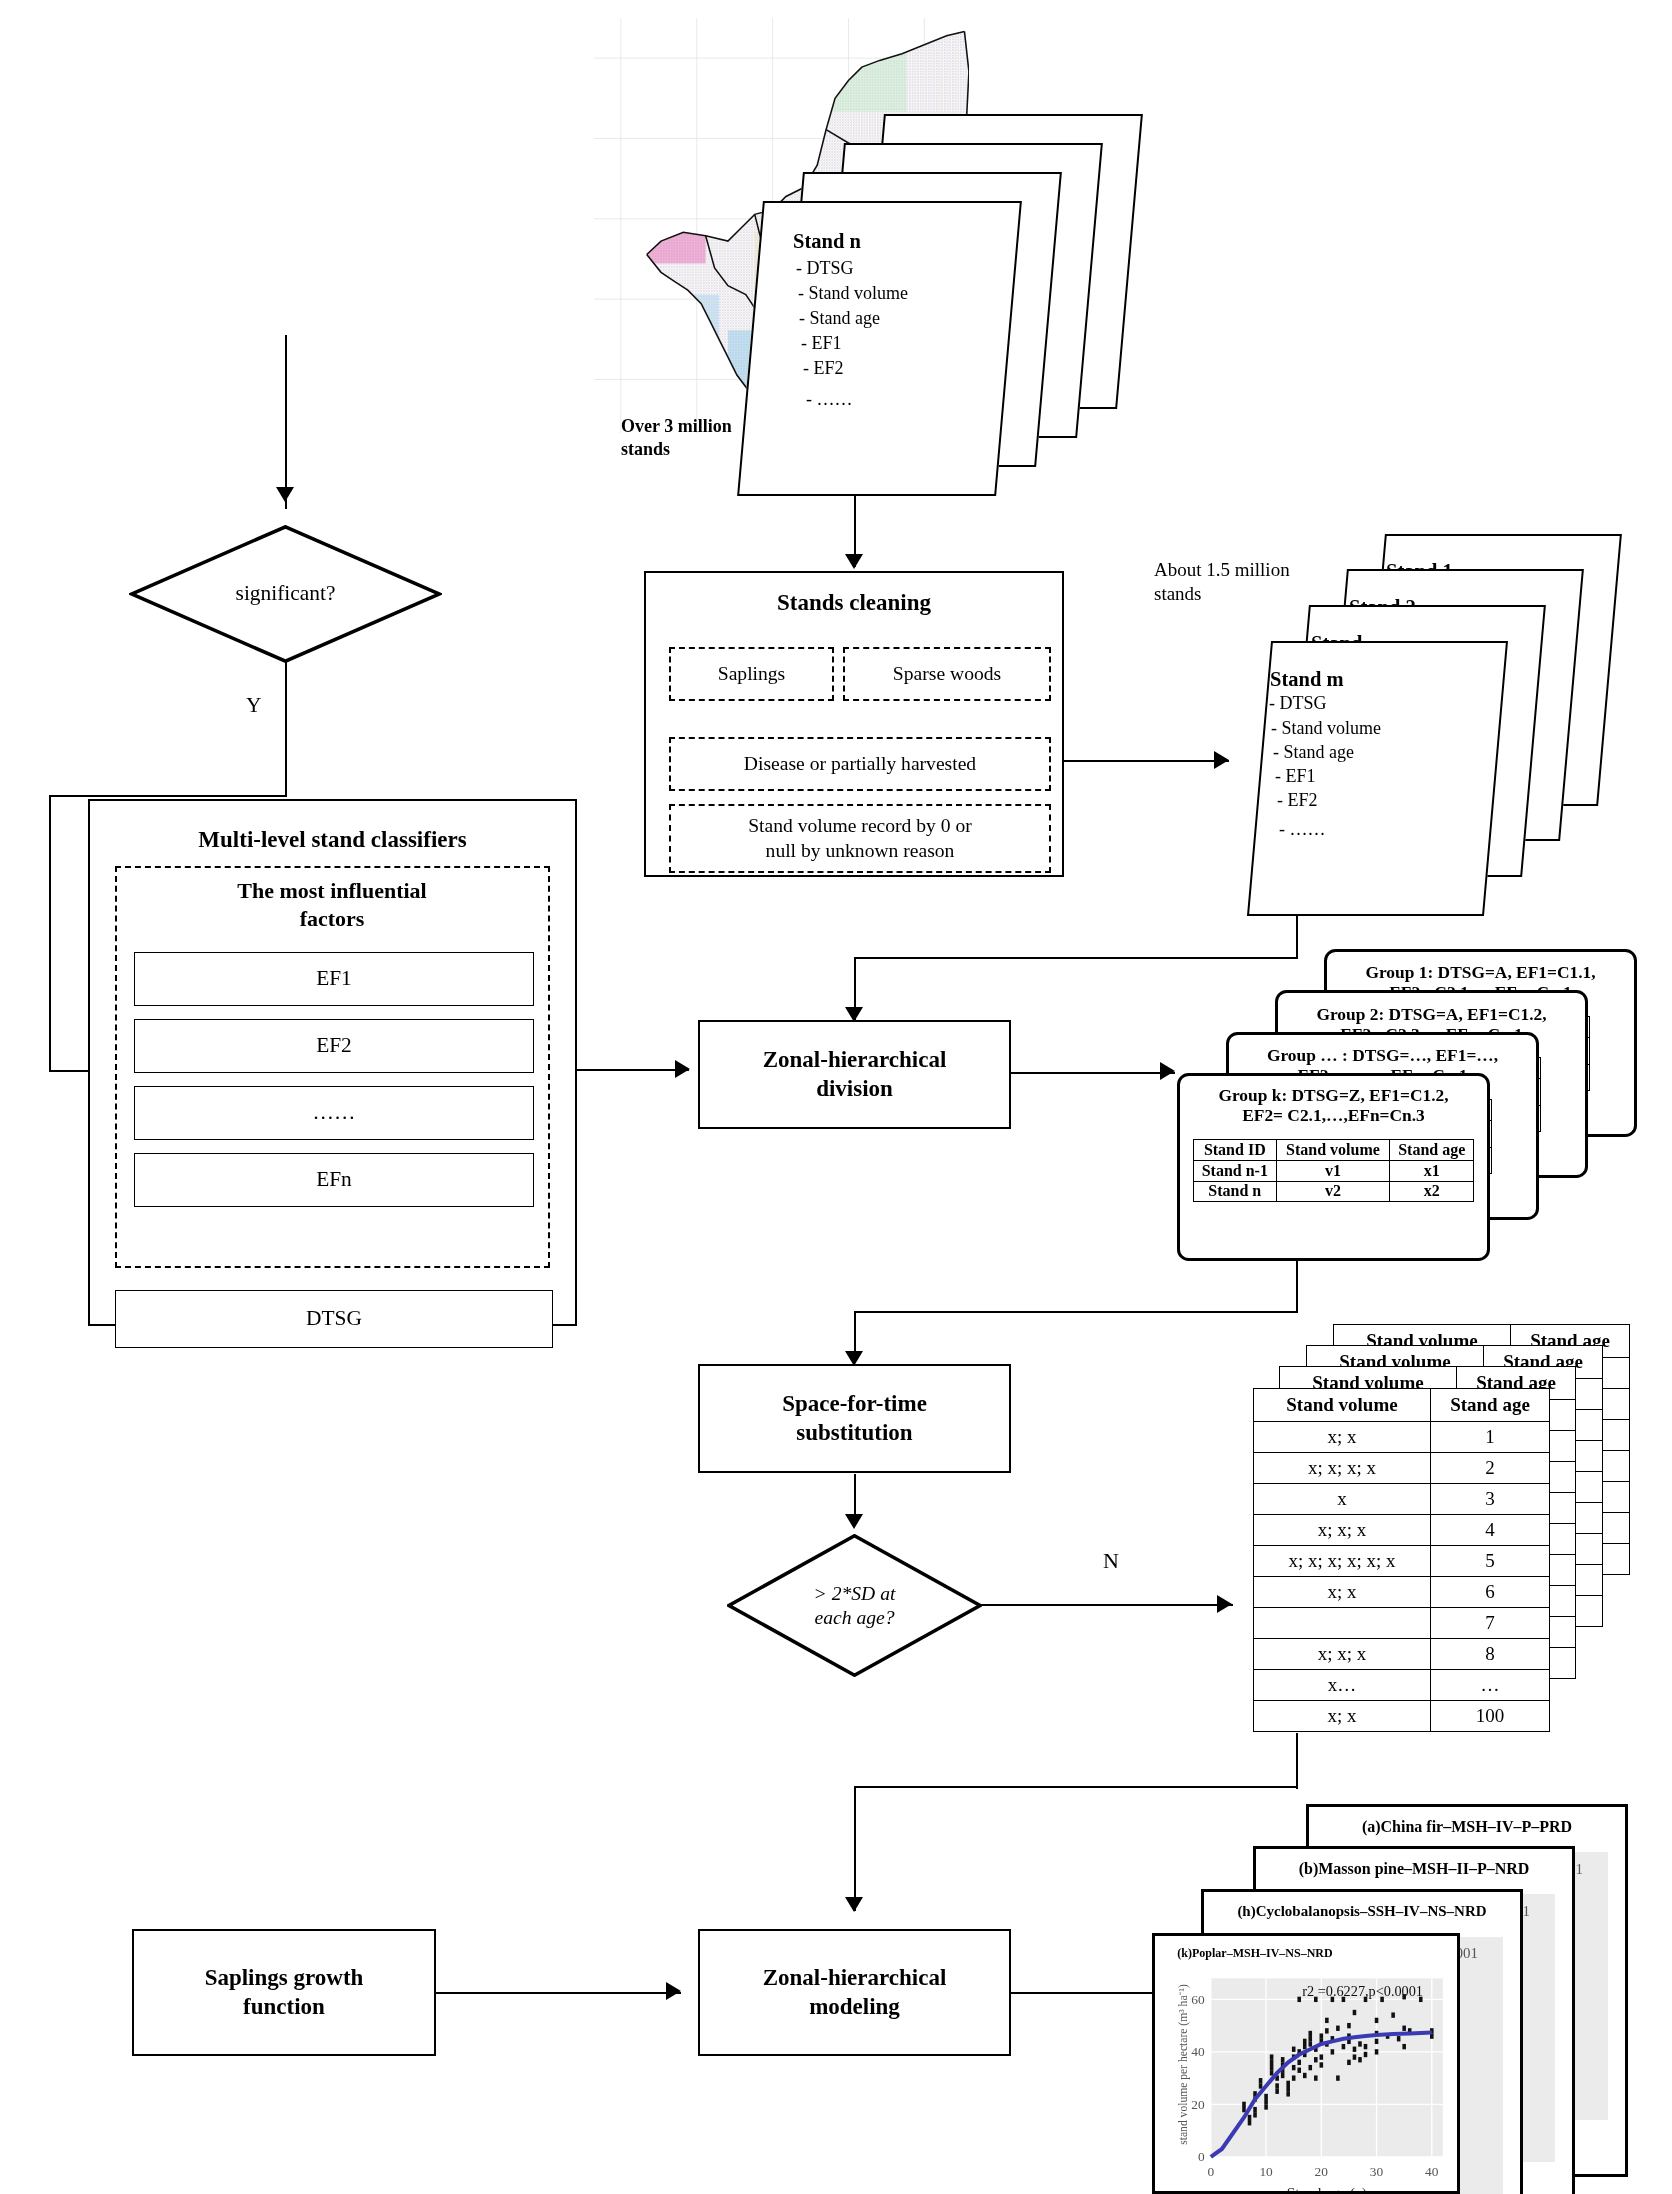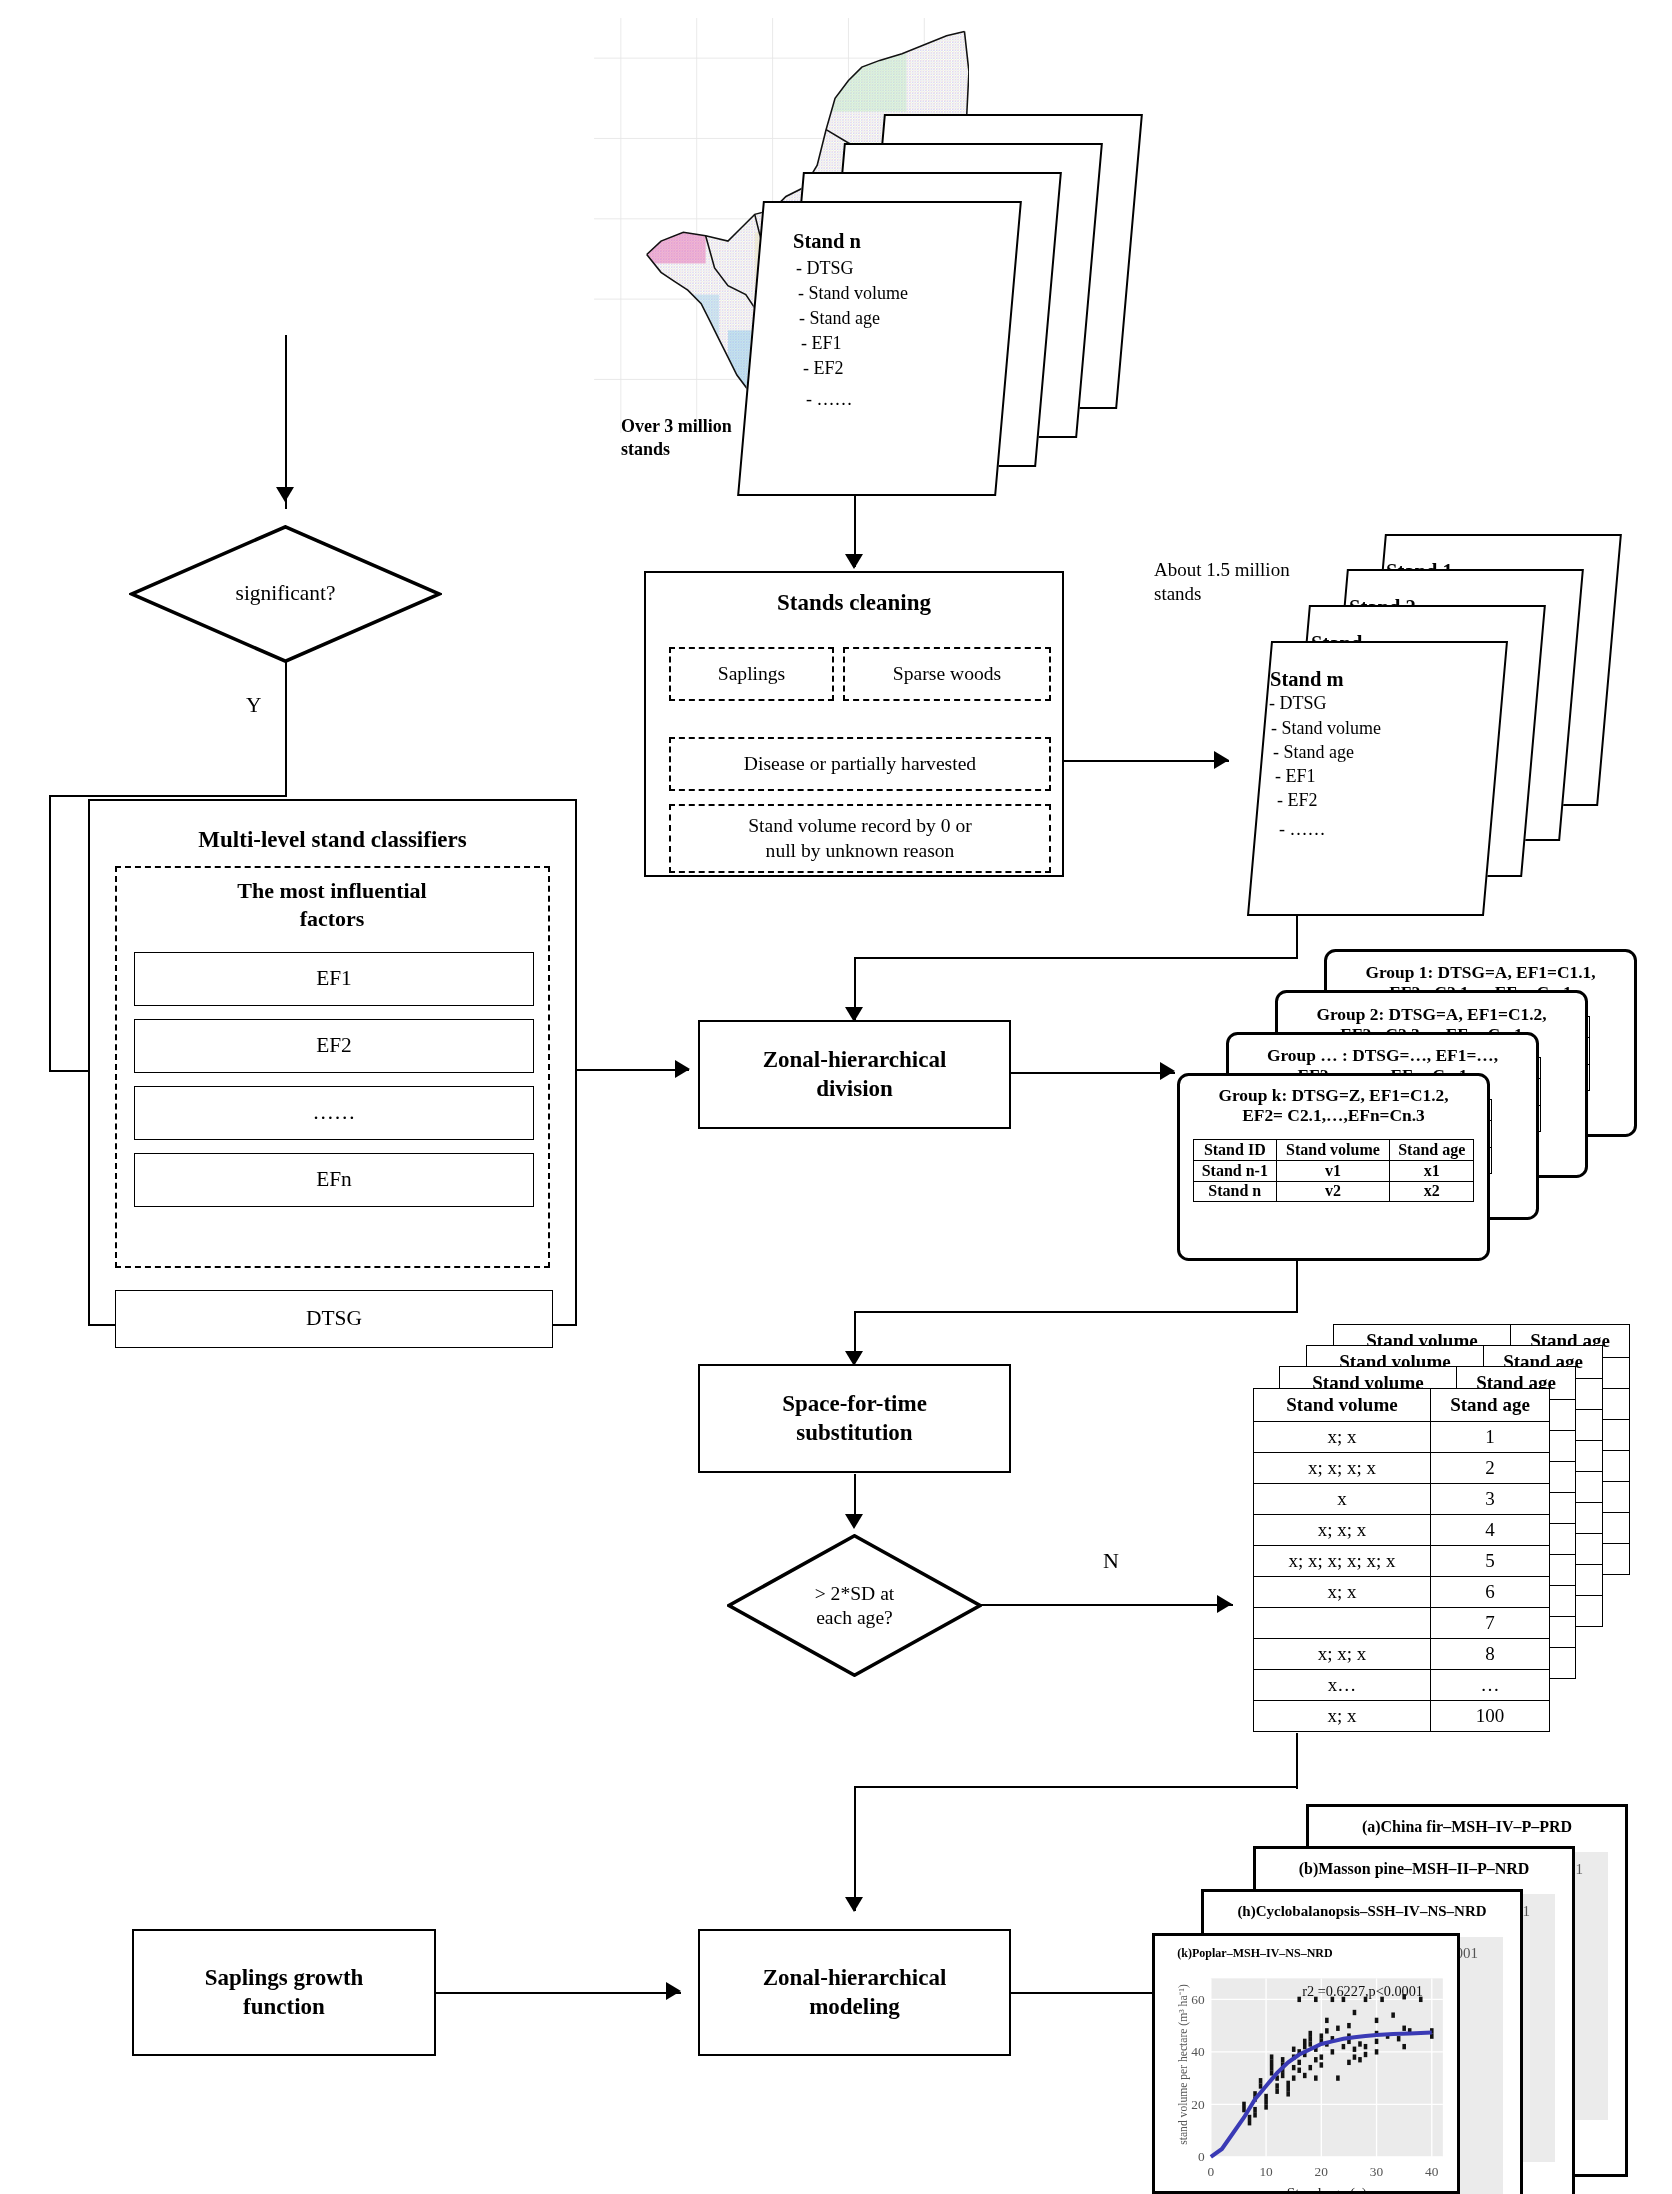--- a/index.html
+++ b/index.html
@@ -298,21 +298,21 @@
   <div class="ln hline" style="left:854px;top:1311px;width:444px;"></div>
   <div class="ln vline" style="left:854px;top:1311px;height:51px;"></div>
   <div class="arrow arrow-d" style="left:845px;top:1351px;"></div>
 
   <div class="box" style="left:698px;top:1364px;width:313px;height:109px;font-size:23px;white-space:pre-line;">Space-for-time
 substitution</div>
 
   <div class="ln vline" style="left:854px;top:1474px;height:49px;"></div>
   <div class="arrow arrow-d" style="left:845px;top:1514px;"></div>
 
-  <div class="diamond" style="left:727px;top:1534px;width:255px;height:143px;">
+  <div class="diamond" style="left:727px;top:1534px;width:255px;height:143px;font-style:italic;">
     <svg width="255" height="143" viewBox="0 0 570 320" style="position:absolute;left:0;top:0;">
       <polygon points="285,4 566,160 285,316 4,160" fill="#fff" stroke="#000" stroke-width="8"></polygon>
     </svg>
     <div class="dlabel" style="font-size:19.6px;white-space:pre-line;">&gt; 2*SD at
 each age?</div>
   </div>
 
   <div class="ln hline" style="left:978px;top:1604px;width:255px;"></div>
   <div class="plain" style="left:1103px;top:1547px;font-size:22px;">N</div>
   <div class="arrow arrow-r" style="left:1217px;top:1595px;"></div>

